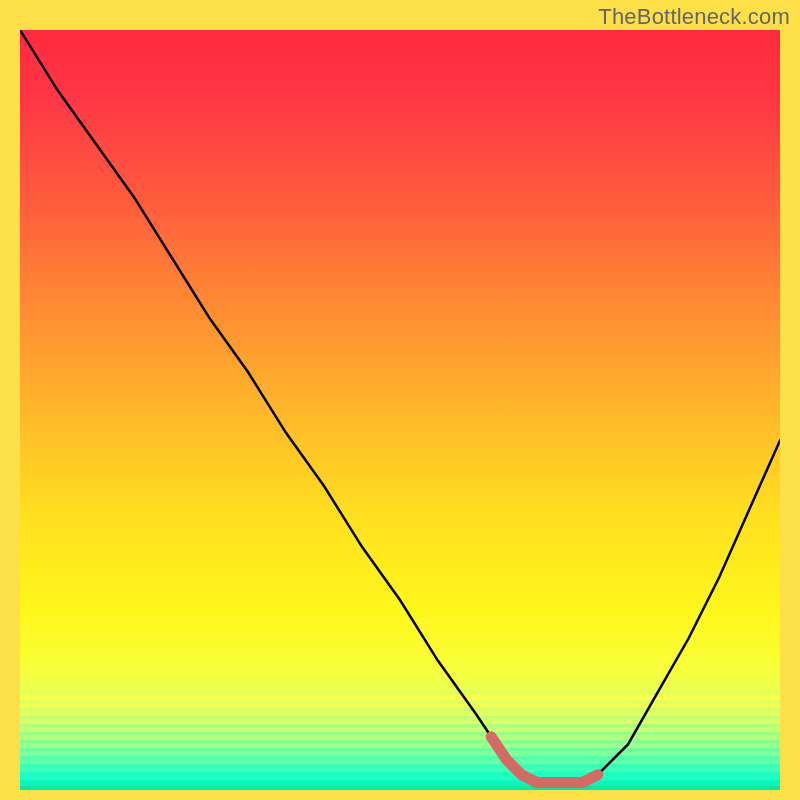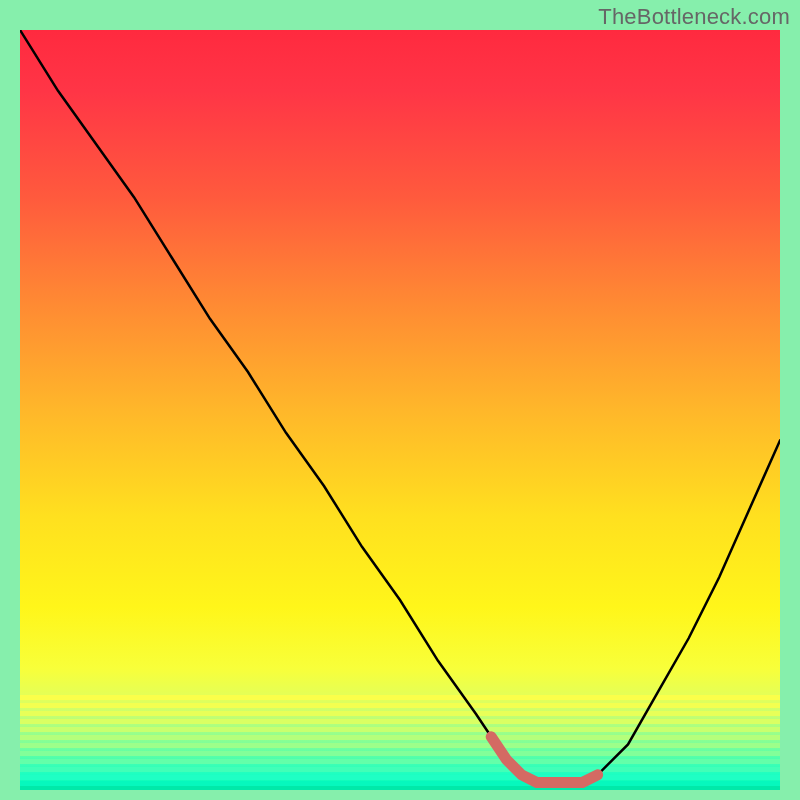--- a/index.html
+++ b/index.html
@@ -8,21 +8,21 @@
     width: 800px;
     height: 800px;
     background: #000;
     font-family: Arial, Helvetica, sans-serif;
     overflow: hidden;
   }
   .stage {
     position: relative;
     width: 800px;
     height: 800px;
-    background: #86efac;
+    background: #fde047;
   }
   .watermark {
     position: absolute;
     top: 4px;
     right: 10px;
     color: #666;
     font-size: 22px;
     font-weight: 500;
     letter-spacing: 0.2px;
     z-index: 50;

